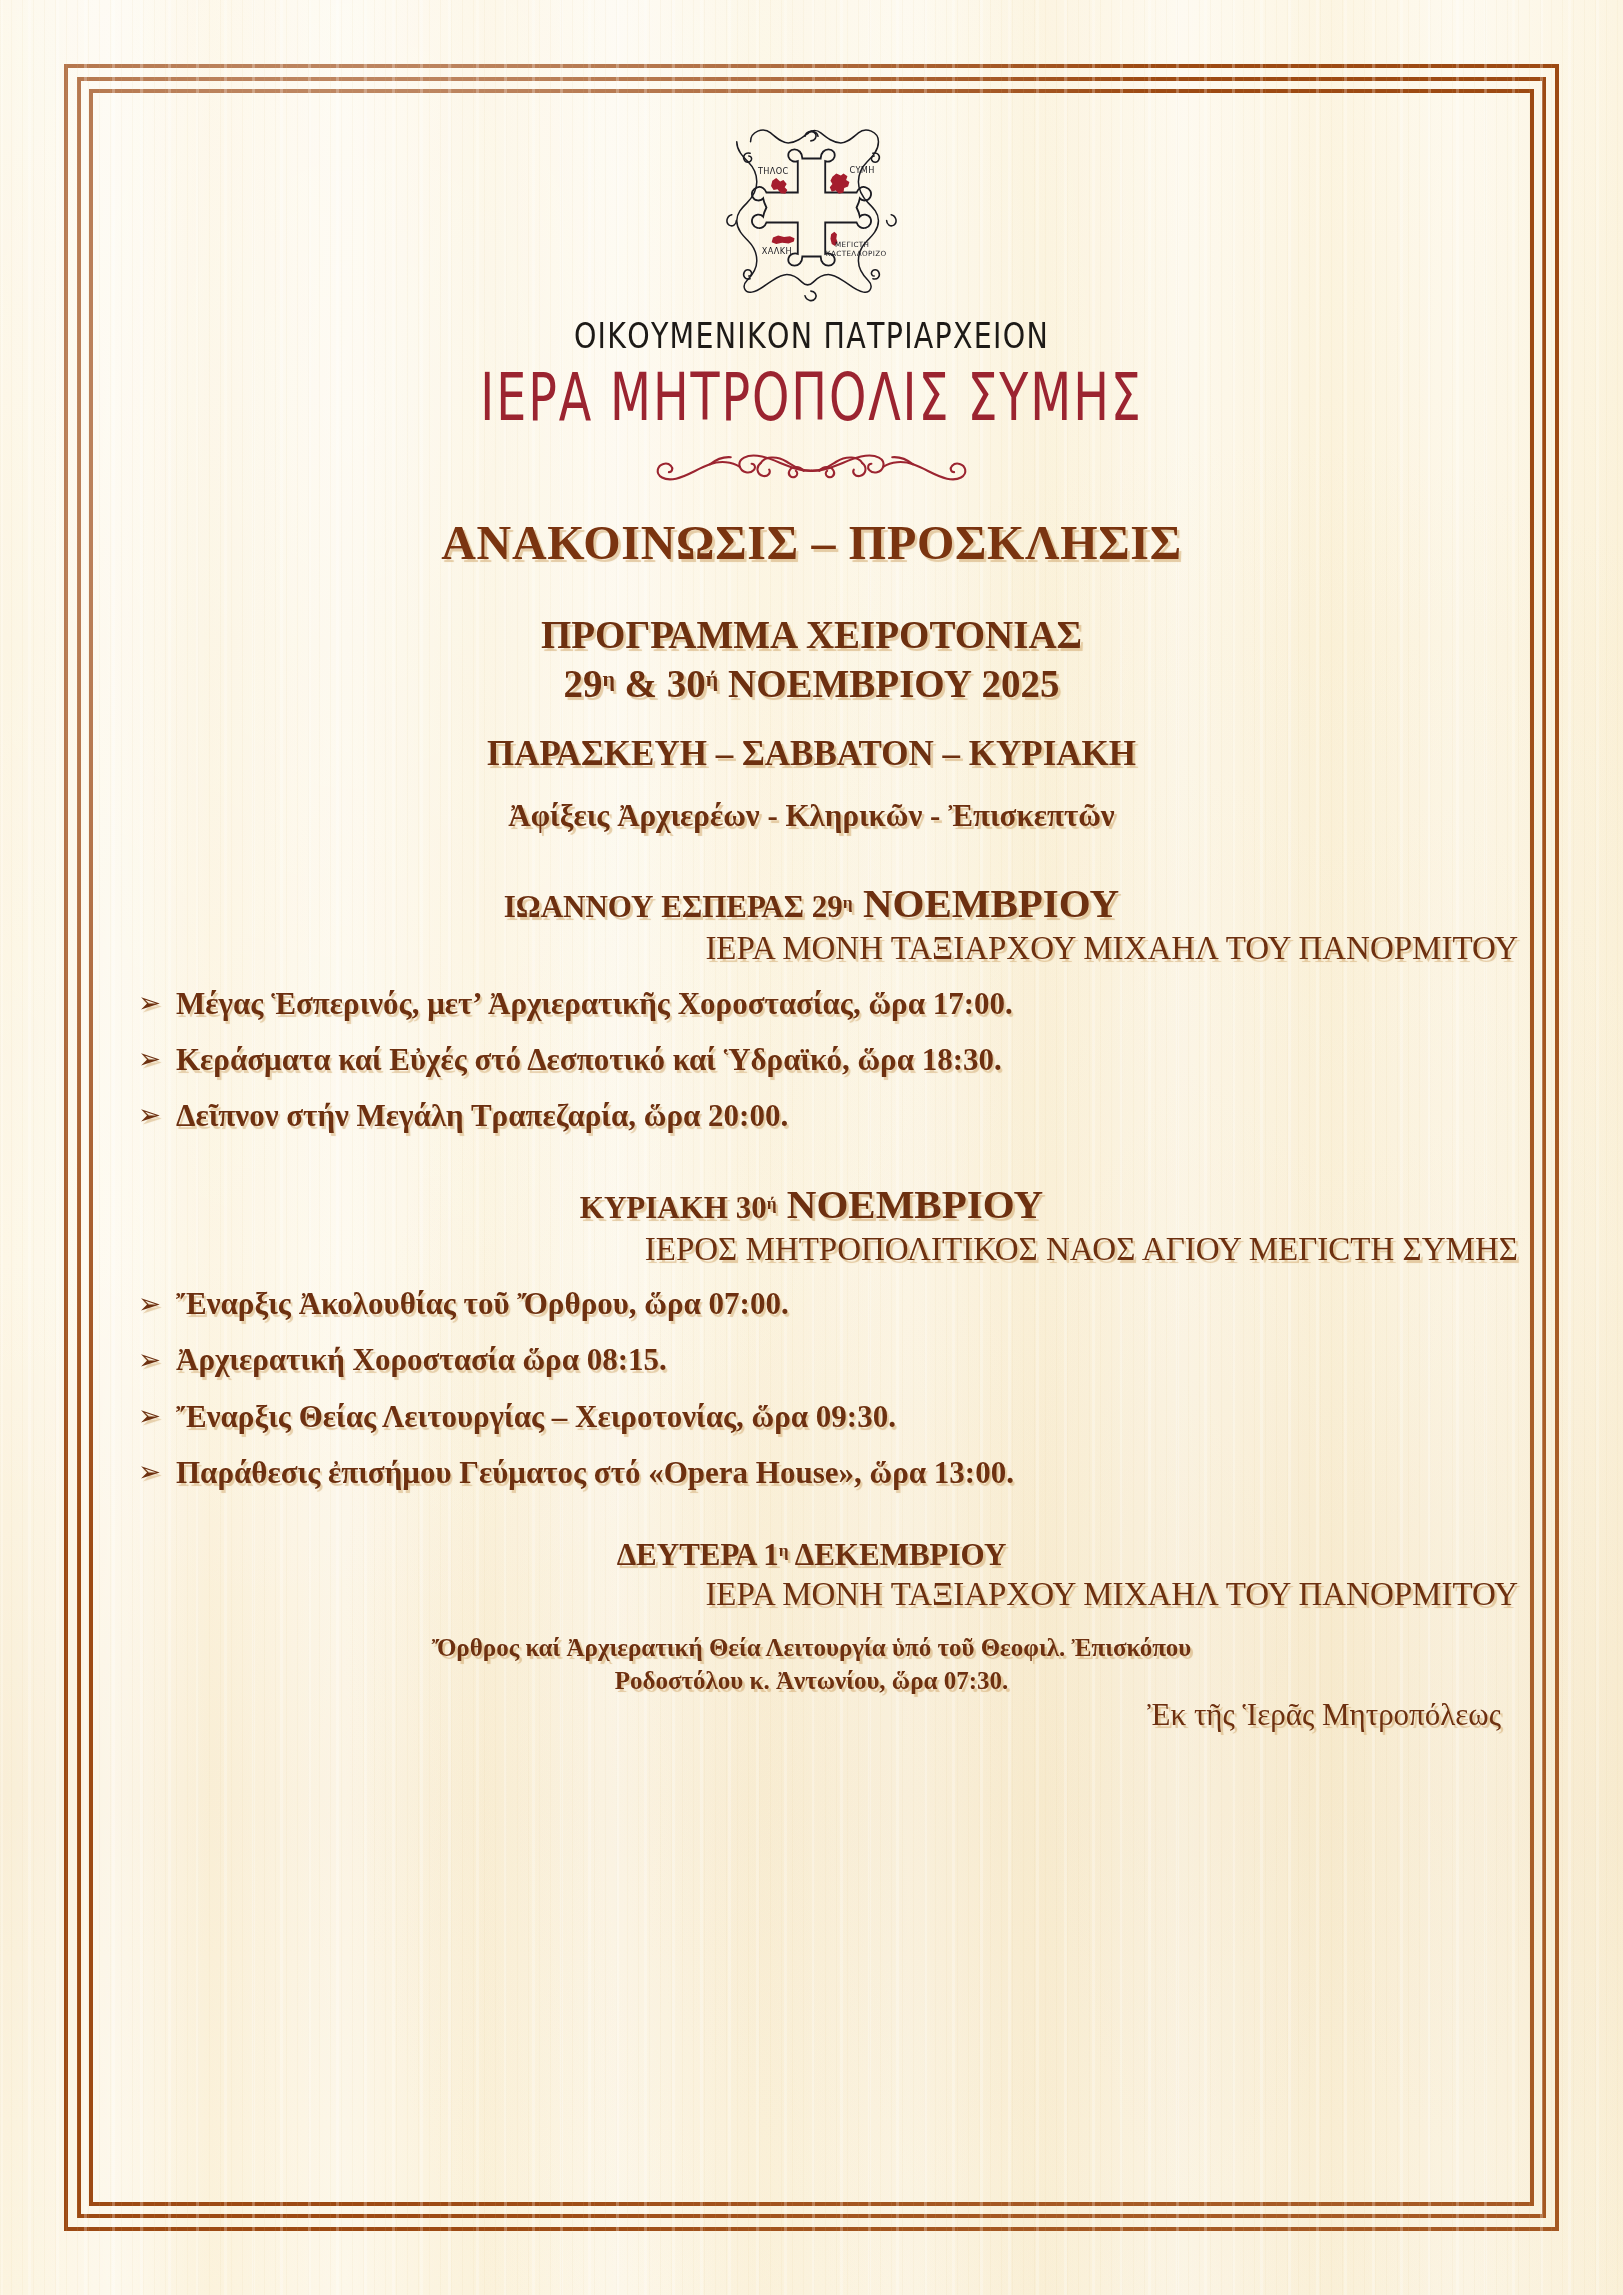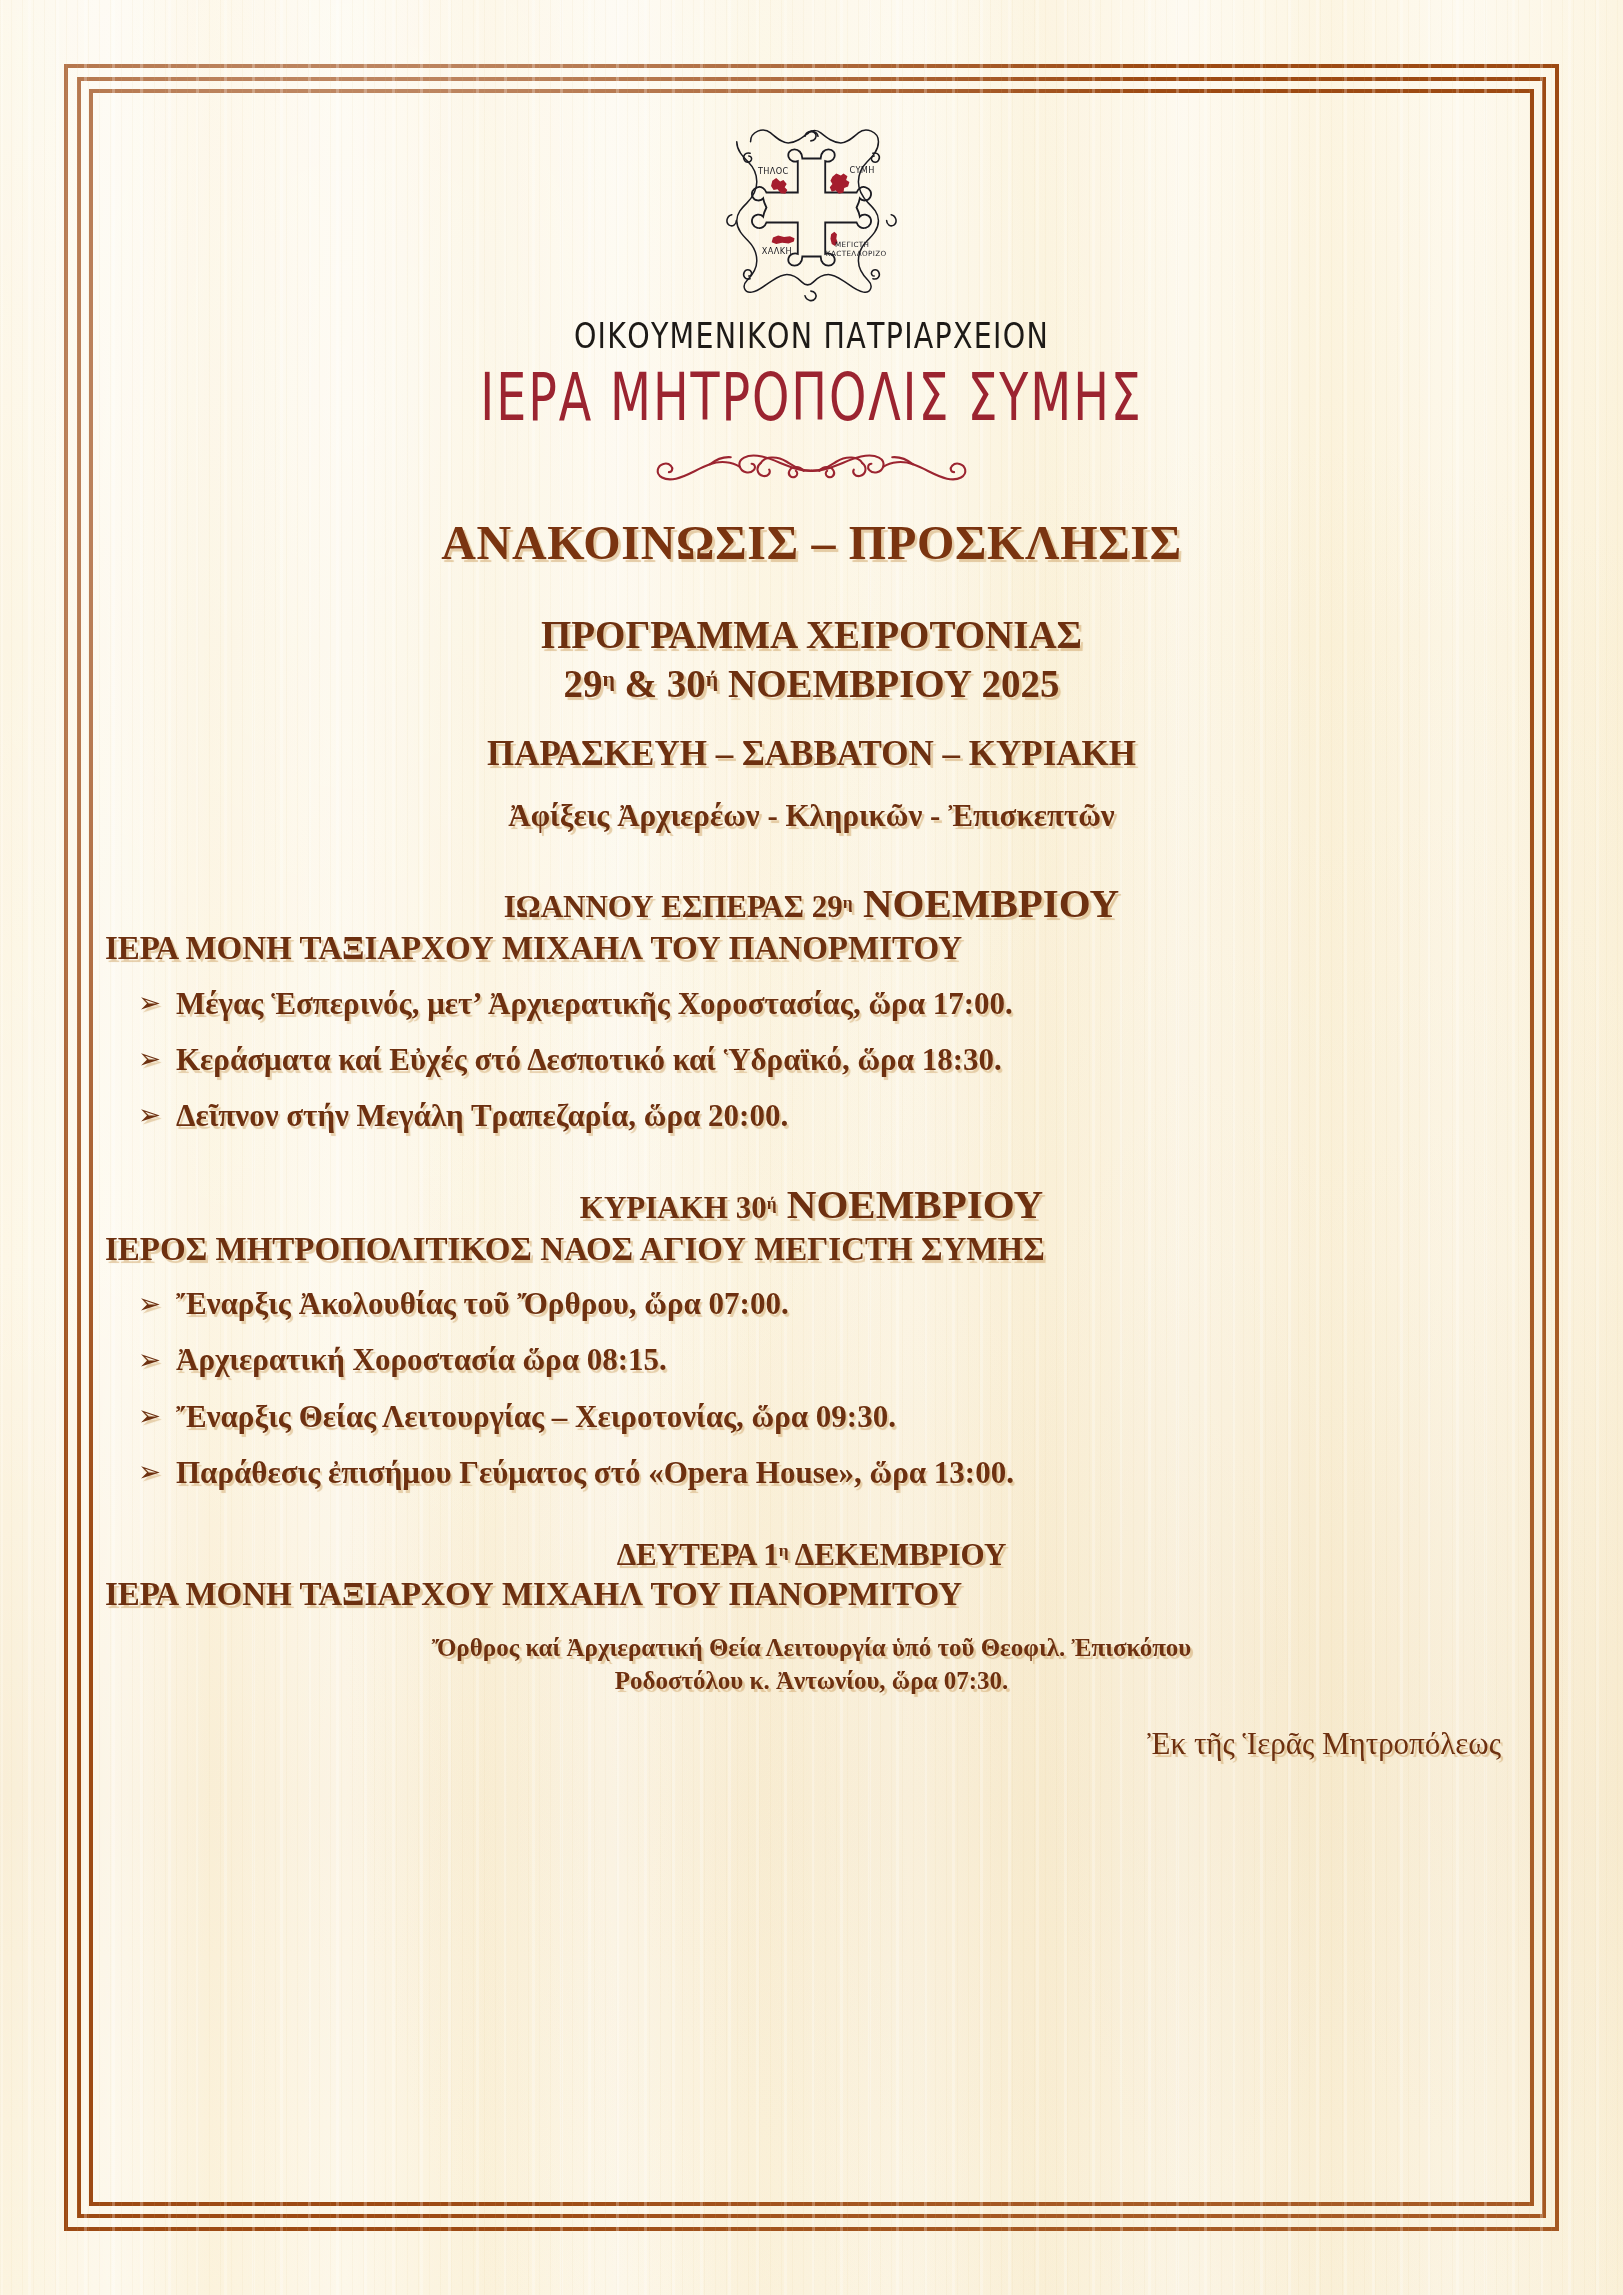--- a/index.html
+++ b/index.html
@@ -65,38 +65,38 @@
   .days{margin-top:26px;font-size:35px;}
   .arrivals{
     margin-top:22px;text-align:center;color:#6d3010;font-weight:700;
     font-size:31px;font-family:"Liberation Serif", serif;
   }
   sup.ord{font-size:.56em;vertical-align:.52em;font-weight:700;}
 
   .section{margin-top:47px;}
   .sec-line1{text-align:center;color:#6d3010;font-weight:700;font-size:31px;line-height:1.1;}
   .sec-line1 .big{font-size:41px;}
-  .sec-line2{text-align:left;color:#6d3010;font-weight:700;font-size:33px;margin-top:3.9px;line-height:1.1;}
+  .sec-line2{text-align:right;color:#6d3010;font-weight:400;font-size:33px;margin-top:3.9px;line-height:1.1;}
 
   ul.items{list-style:none;margin:14.4px 0 0 0;padding:0;}
   ul.items li{
     position:relative;color:#6d3010;font-weight:700;font-size:31px;
     line-height:1.22;padding-left:71px;margin-top:18.3px;
     text-shadow:2px 2.6px 0.7px rgba(209,170,112,.5);
   }
   ul.items li .bullet{
     position:absolute;left:33px;top:1.3px;font-size:27.5px;color:#6d3010;
     font-family:"DejaVu Sans", sans-serif;font-weight:400;
   }
   .closing{
     margin-top:19.6px;text-align:center;color:#6d3010;font-weight:700;
     font-size:25px;line-height:1.3;
   }
   .signature{
-    margin-top:29px;text-align:right;color:#6d3010;font-weight:400;
+    text-align:right;color:#6d3010;font-weight:400;
     font-size:31px;padding-right:17px;
   }
 </style>
 </head>
 <body>
 
 <div class="page">
 
   <div class="frame f1"></div>
   <div class="frame f2"></div>

